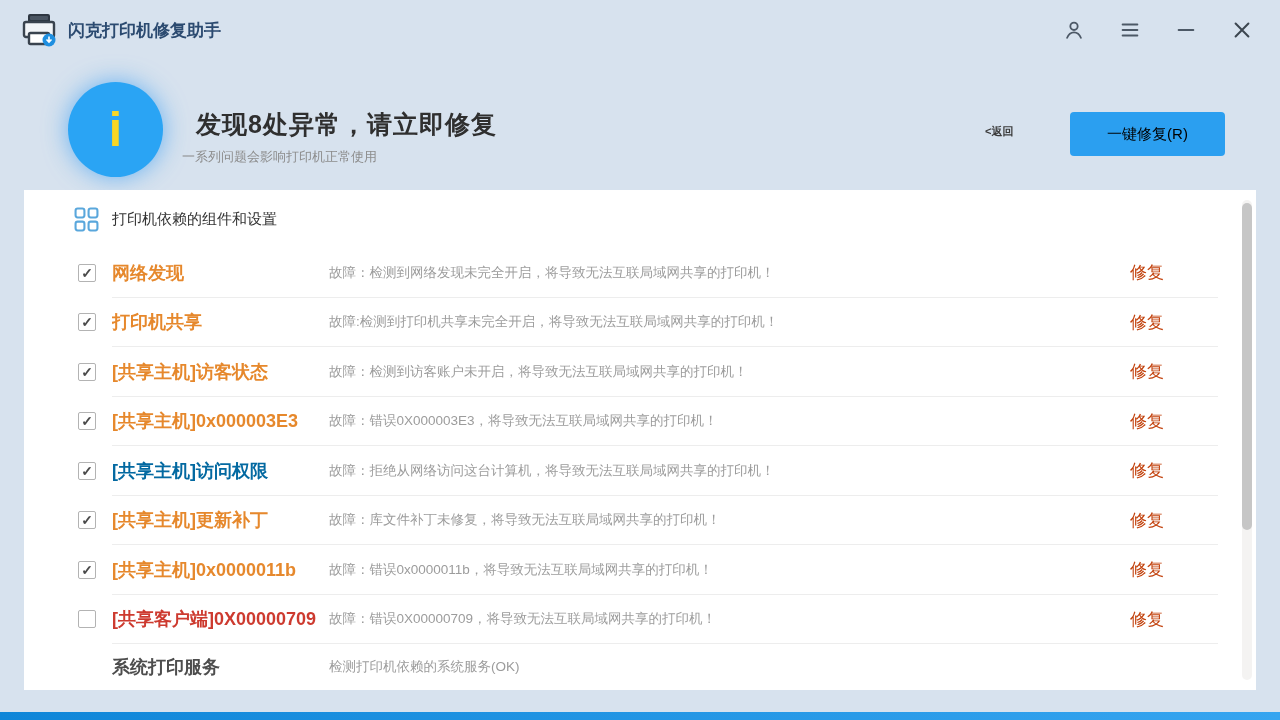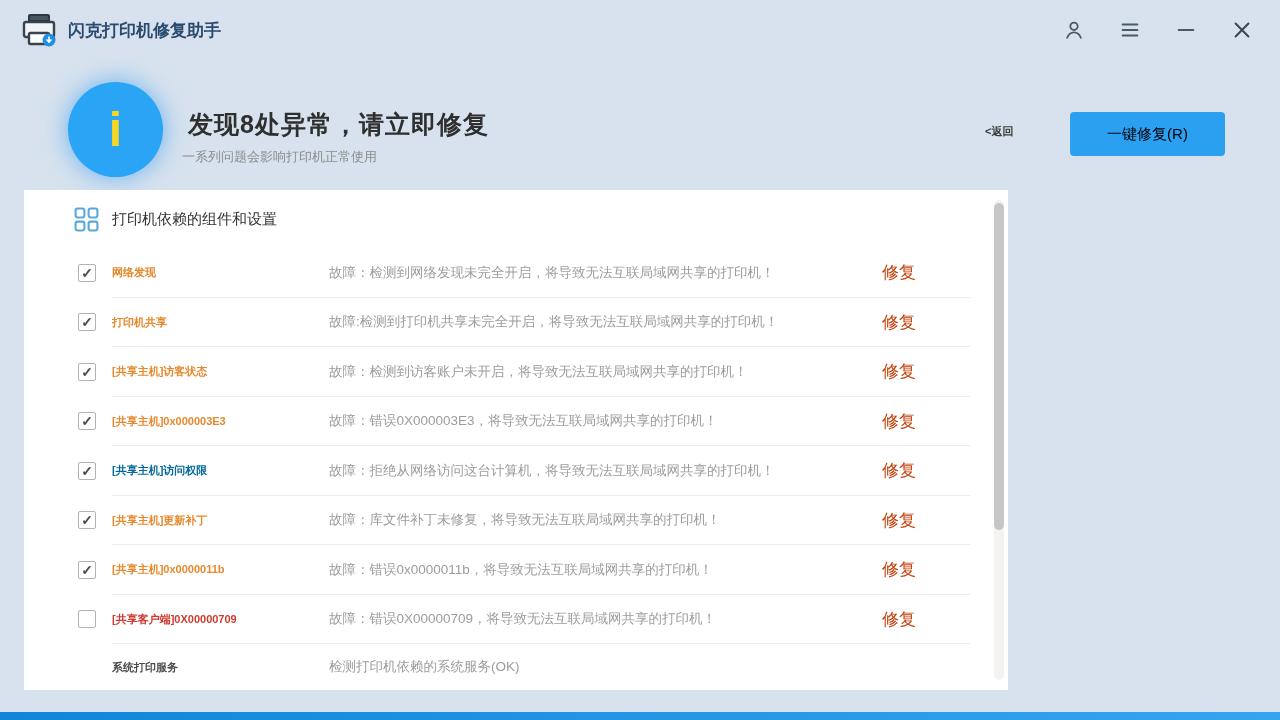--- a/index.html
+++ b/index.html
@@ -28,21 +28,21 @@
   
   .info-circle {
     position:absolute; left:68px; top:82px;
     width:95px; height:95px; border-radius:50%;
     background:#2aa4f4;
     box-shadow:0 0 24px rgba(42,150,244,.65);
     display:flex; align-items:center; justify-content:center;
     color:#f8d625; font-size:48px; font-weight:bold;
   }
   .header-title {
-    position:absolute; left:188px; top:108px;
+    position:absolute; left:196px; top:108px;
     font-size:25px; font-weight:bold; color:#2f2f2f; letter-spacing:1px;
   }
   .header-sub {
     position:absolute; left:182px; top:148px;
     font-size:13px; color:#8c8c8c;
   }
   .back-link {
     position:absolute; left:985px; top:124px;
     font-size:11px; font-weight:bold; color:#3a3a3a;
     cursor:pointer; text-decoration:none;
@@ -52,21 +52,21 @@
     width:155px; height:44px;
     background:#2b9ff0; color:#000000;
     border:none; border-radius:4px;
     font-size:15px; font-family:inherit;
     cursor:pointer;
   }
 
   
   .panel {
     position:absolute; left:24px; top:190px;
-    width:984px; height:500px;
+    width:1232px; height:500px;
     background:#ffffff;
     overflow:hidden;
   }
   .section-header {
     height:58px;
     display:flex; align-items:center;
     padding-left:50px; gap:13px;
   }
   .grid-icon svg { width:25px; height:25px; display:block; }
   .section-title { font-size:15px; color:#333333; }
@@ -89,21 +89,21 @@
     border:1px solid #b3b3b3; border-radius:2px;
     background:#fff; cursor:pointer;
     display:flex; align-items:center; justify-content:center;
     font-size:14px; font-weight:bold; color:#4a4a4a;
   }
   .checkbox.checked::after { content:"✓"; }
 
   .row-label {
     margin-left:16px;
     width:217px; flex:0 0 217px;
-    font-size:11px; font-weight:bold;
+    font-size:18px; font-weight:bold;
     white-space:nowrap; overflow:hidden;
   }
   .status-row .row-label { font-weight:bold; }
   .row-desc {
     flex:1 1 auto;
     font-size:13.5px; color:#9c9c9c;
     white-space:nowrap; overflow:hidden;
   }
   .fix-link {
     flex:0 0 auto;

